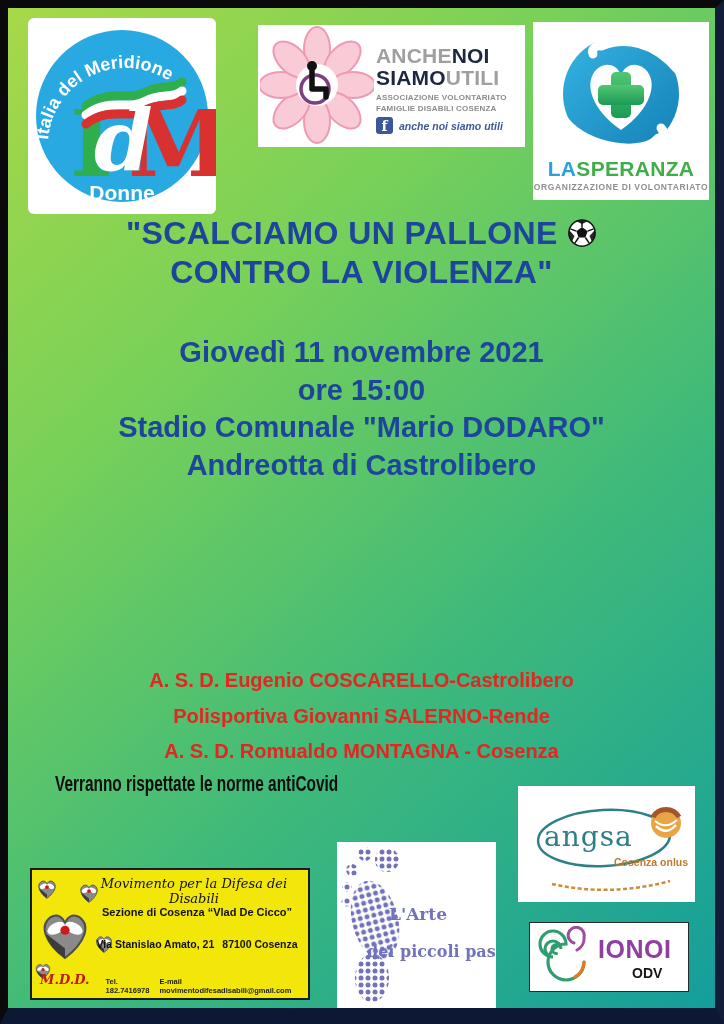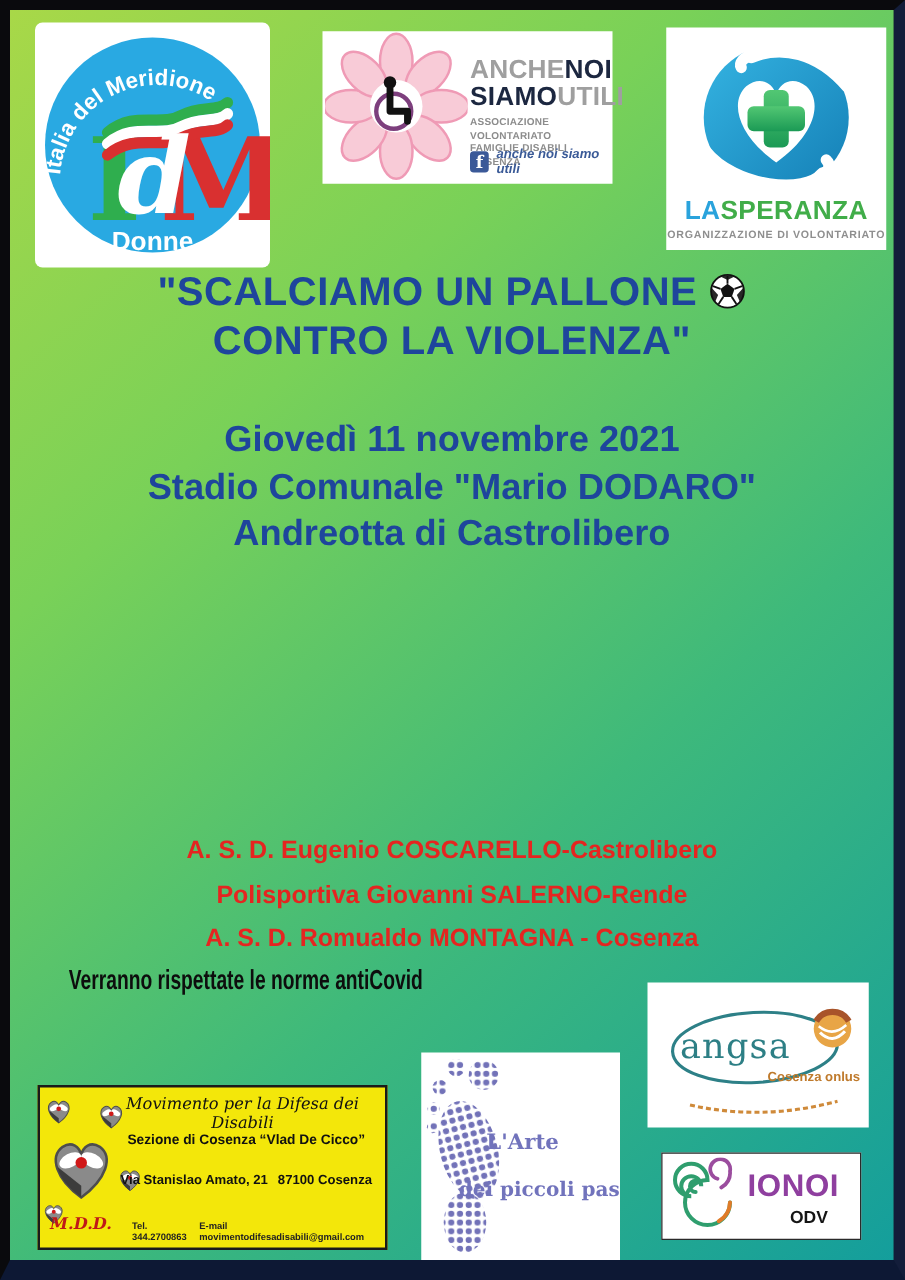--- a/index.html
+++ b/index.html
@@ -10,21 +10,21 @@
     border-color:#0a0a0d #131d3a #0d1834 #0a0a0d;
     background:linear-gradient(138deg,#a8d848 0%,#79d158 30%,#3eb97b 64%,#149e9c 100%);
     overflow:hidden;
     font-family:"Liberation Sans",sans-serif;
   }
   .whitebox { position:absolute; background:#ffffff; }
   .center-text { position:absolute; left:0; right:0; text-align:center; font-weight:bold; }
 
   
   .idm-box { left:20px; top:10px; width:188px; height:196px; border-radius:6px; }
-  .anchenoi-box { left:250px; top:17px; width:232px; height:122px; }
+  .anchenoi-box { left:250px; top:17px; width:267px; height:122px; }
   .lasperanza-box { left:525px; top:14px; width:176px; height:178px; }
 
   .idm-box svg, .lasperanza-box svg.logo-art { position:absolute; inset:0; }
 
   .anchenoi-flower { position:absolute; left:2px; top:0; width:114px; height:122px; }
   .anchenoi-text { position:absolute; left:118px; top:20px; font-weight:bold; font-size:21px; line-height:22px; color:#1c2740; letter-spacing:.2px; }
   .anchenoi-text .gray { color:#9f9f9f; }
   .anchenoi-tagline { position:absolute; left:118px; top:68px; font-size:8px; line-height:10.5px; font-weight:bold; color:#8c8c8c; letter-spacing:.2px; }
   .fb-row { position:absolute; left:118px; top:92px; display:flex; align-items:center; gap:6px; }
   .fb-icon { width:17px; height:17px; border-radius:3px; background:#3b5998; color:#fff; font-weight:bold; font-family:"DejaVu Serif",serif; font-size:14px; text-align:center; line-height:19px; }
@@ -176,20 +176,21 @@
           <path d="M37.2 16 A17.5 17.5 0 0 1 33 31 L30 24 Z" opacity=".9"></path>
           <path d="M7 31 A17.5 17.5 0 0 1 2.8 16 L10 24 Z" opacity=".9"></path>
         </g>
       </svg>
     </div>
     <div>CONTRO LA VIOLENZA"</div>
   </div>
 
   <div class="center-text event">
     <div>Giovedì 11 novembre 2021</div>
+    <div>ore 15:00</div>
     <div>Stadio Comunale "Mario DODARO"</div>
     <div>Andreotta di Castrolibero</div>
   </div>
 
 
   <div class="center-text teams">
     <div>A. S. D. Eugenio COSCARELLO-Castrolibero</div>
     <div>Polisportiva Giovanni SALERNO-Rende</div>
     <div>A. S. D. Romualdo MONTAGNA - Cosenza</div>
   </div>
@@ -228,21 +229,21 @@
         <use href="#heartSym"></use>
       </svg>
     <div class="mdd-title">Movimento per la Difesa dei Disabili</div>
     <div class="mdd-section">Sezione di Cosenza “Vlad De Cicco”</div>
     <div class="mdd-addr">
       <span>Via Stanislao Amato, 21</span>
       <span>87100 Cosenza</span>
     </div>
     <div class="mdd-bottom">
       <span class="mdd-abbr">M.D.D.</span>
-      <span class="mdd-phone">Tel. 344.2700863</span>
+      <span class="mdd-phone">Tel. 182.7416978</span>
       <span class="mdd-email">E-mail movimentodifesadisabili@gmail.com</span>
     </div>
   </div>
 
   <div class="whitebox arte-box">
     <svg class="arte-art" viewBox="0 0 159 168">
       <defs>
         <pattern id="dotPat" width="7" height="7" patternUnits="userSpaceOnUse">
           <circle cx="3" cy="3" r="2.5" fill="#7272b8"></circle>
         </pattern>

